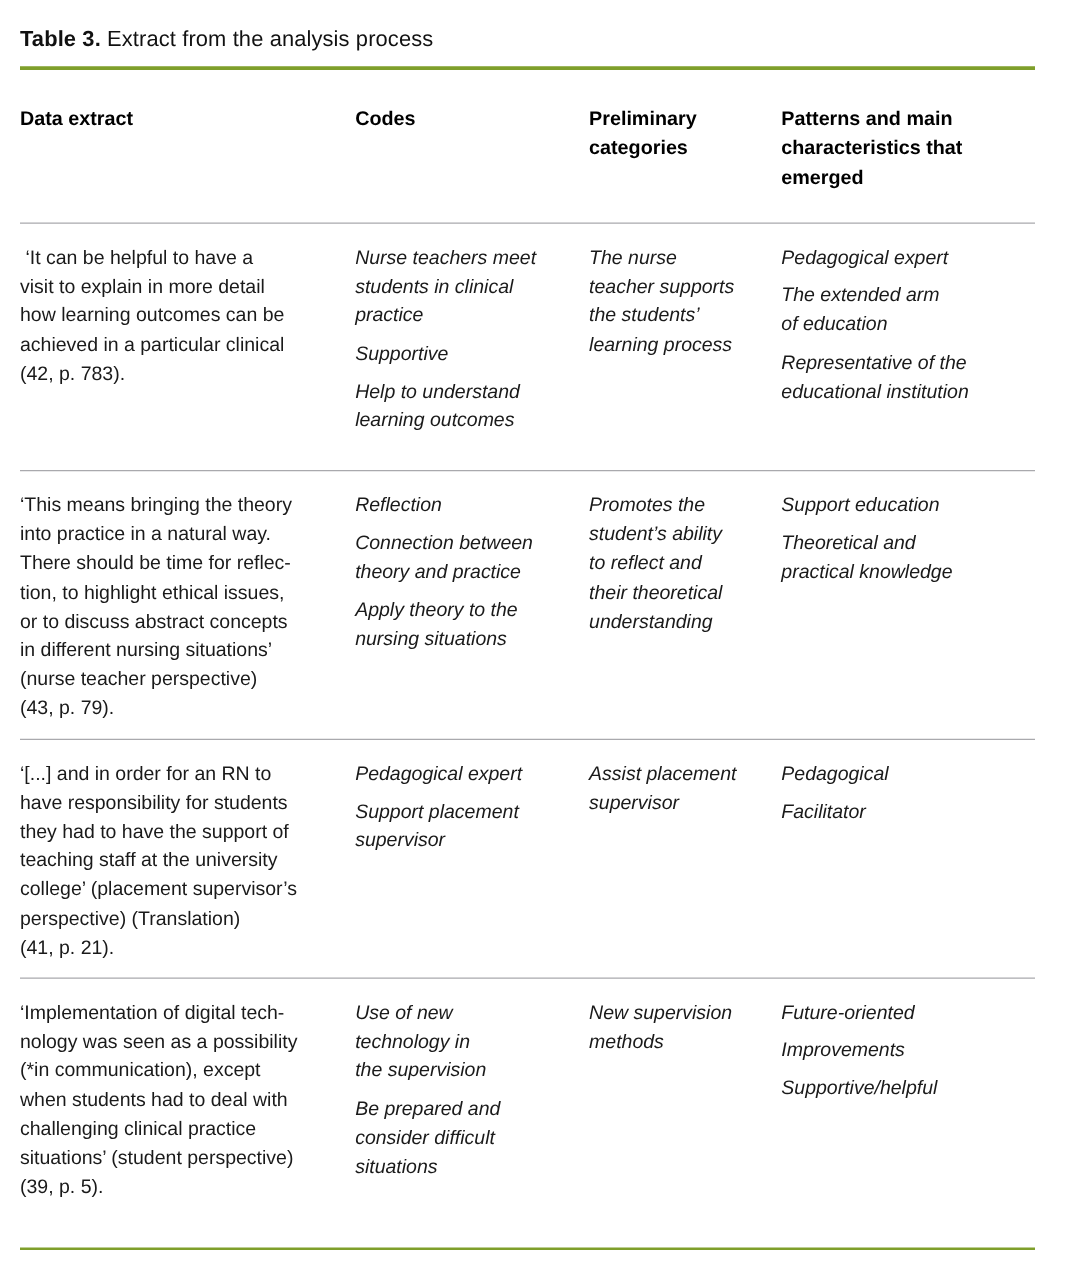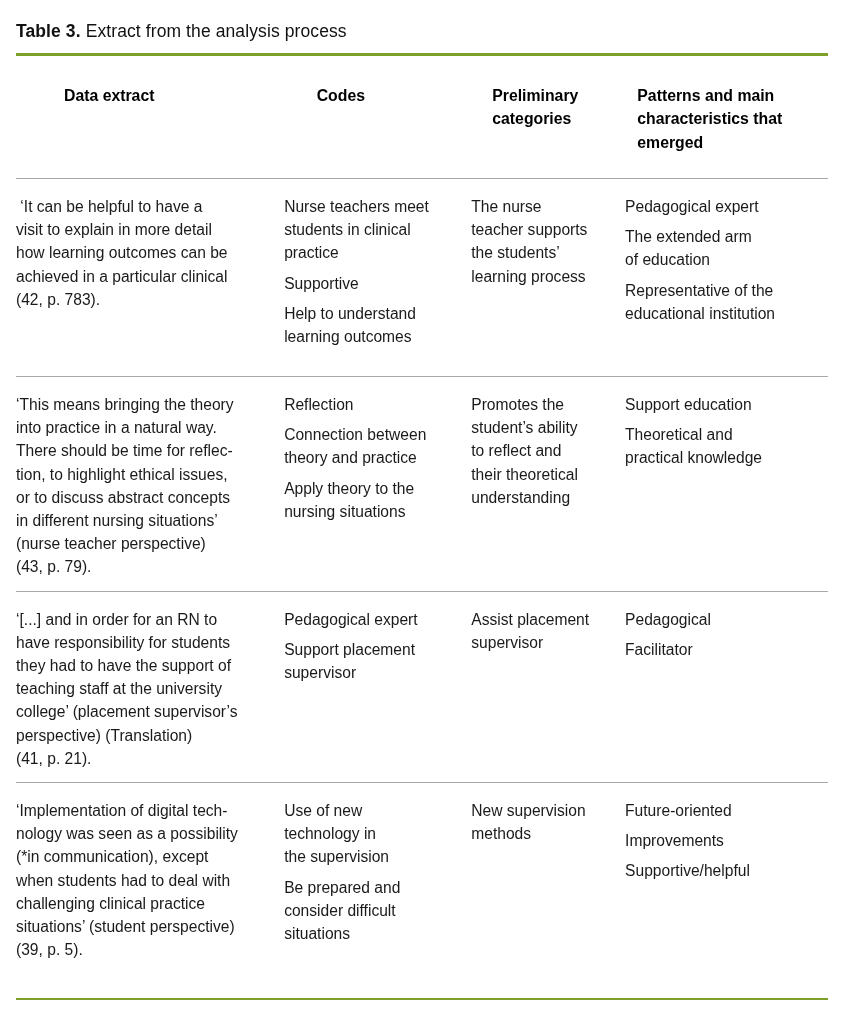--- a/index.html
+++ b/index.html
@@ -71,39 +71,39 @@
   }
   .c1 { width: 272px; padding-right: 18px; }
   .c2 { width: 190px; }
   .c3 { width: 156px; padding-right: 12px; }
   .c4 { width: 206px; padding-right: 4px; }
 
   
   .thead {
     padding-top: 28px;
     padding-bottom: 24px;
-    margin-left: 48px;
   }
   .thead .tcell {
     font-weight: bold;
     font-size: 15.8px;
     line-height: 23.5px;
     color: #000000;
   }
 
   
   .tbody-row {
     padding-top: 16px;
     padding-bottom: 12px;
   }
   .tbody-row .tcell {
     color: #1a1a1a;
   }
   .cell-para {
     margin: 0;
+    font-style: italic;
   }
   .cell-para + .cell-para {
     margin-top: 7px;
   }
   .cell-lines .cell-line {
     display: block;
     white-space: pre;
   }
 
   

